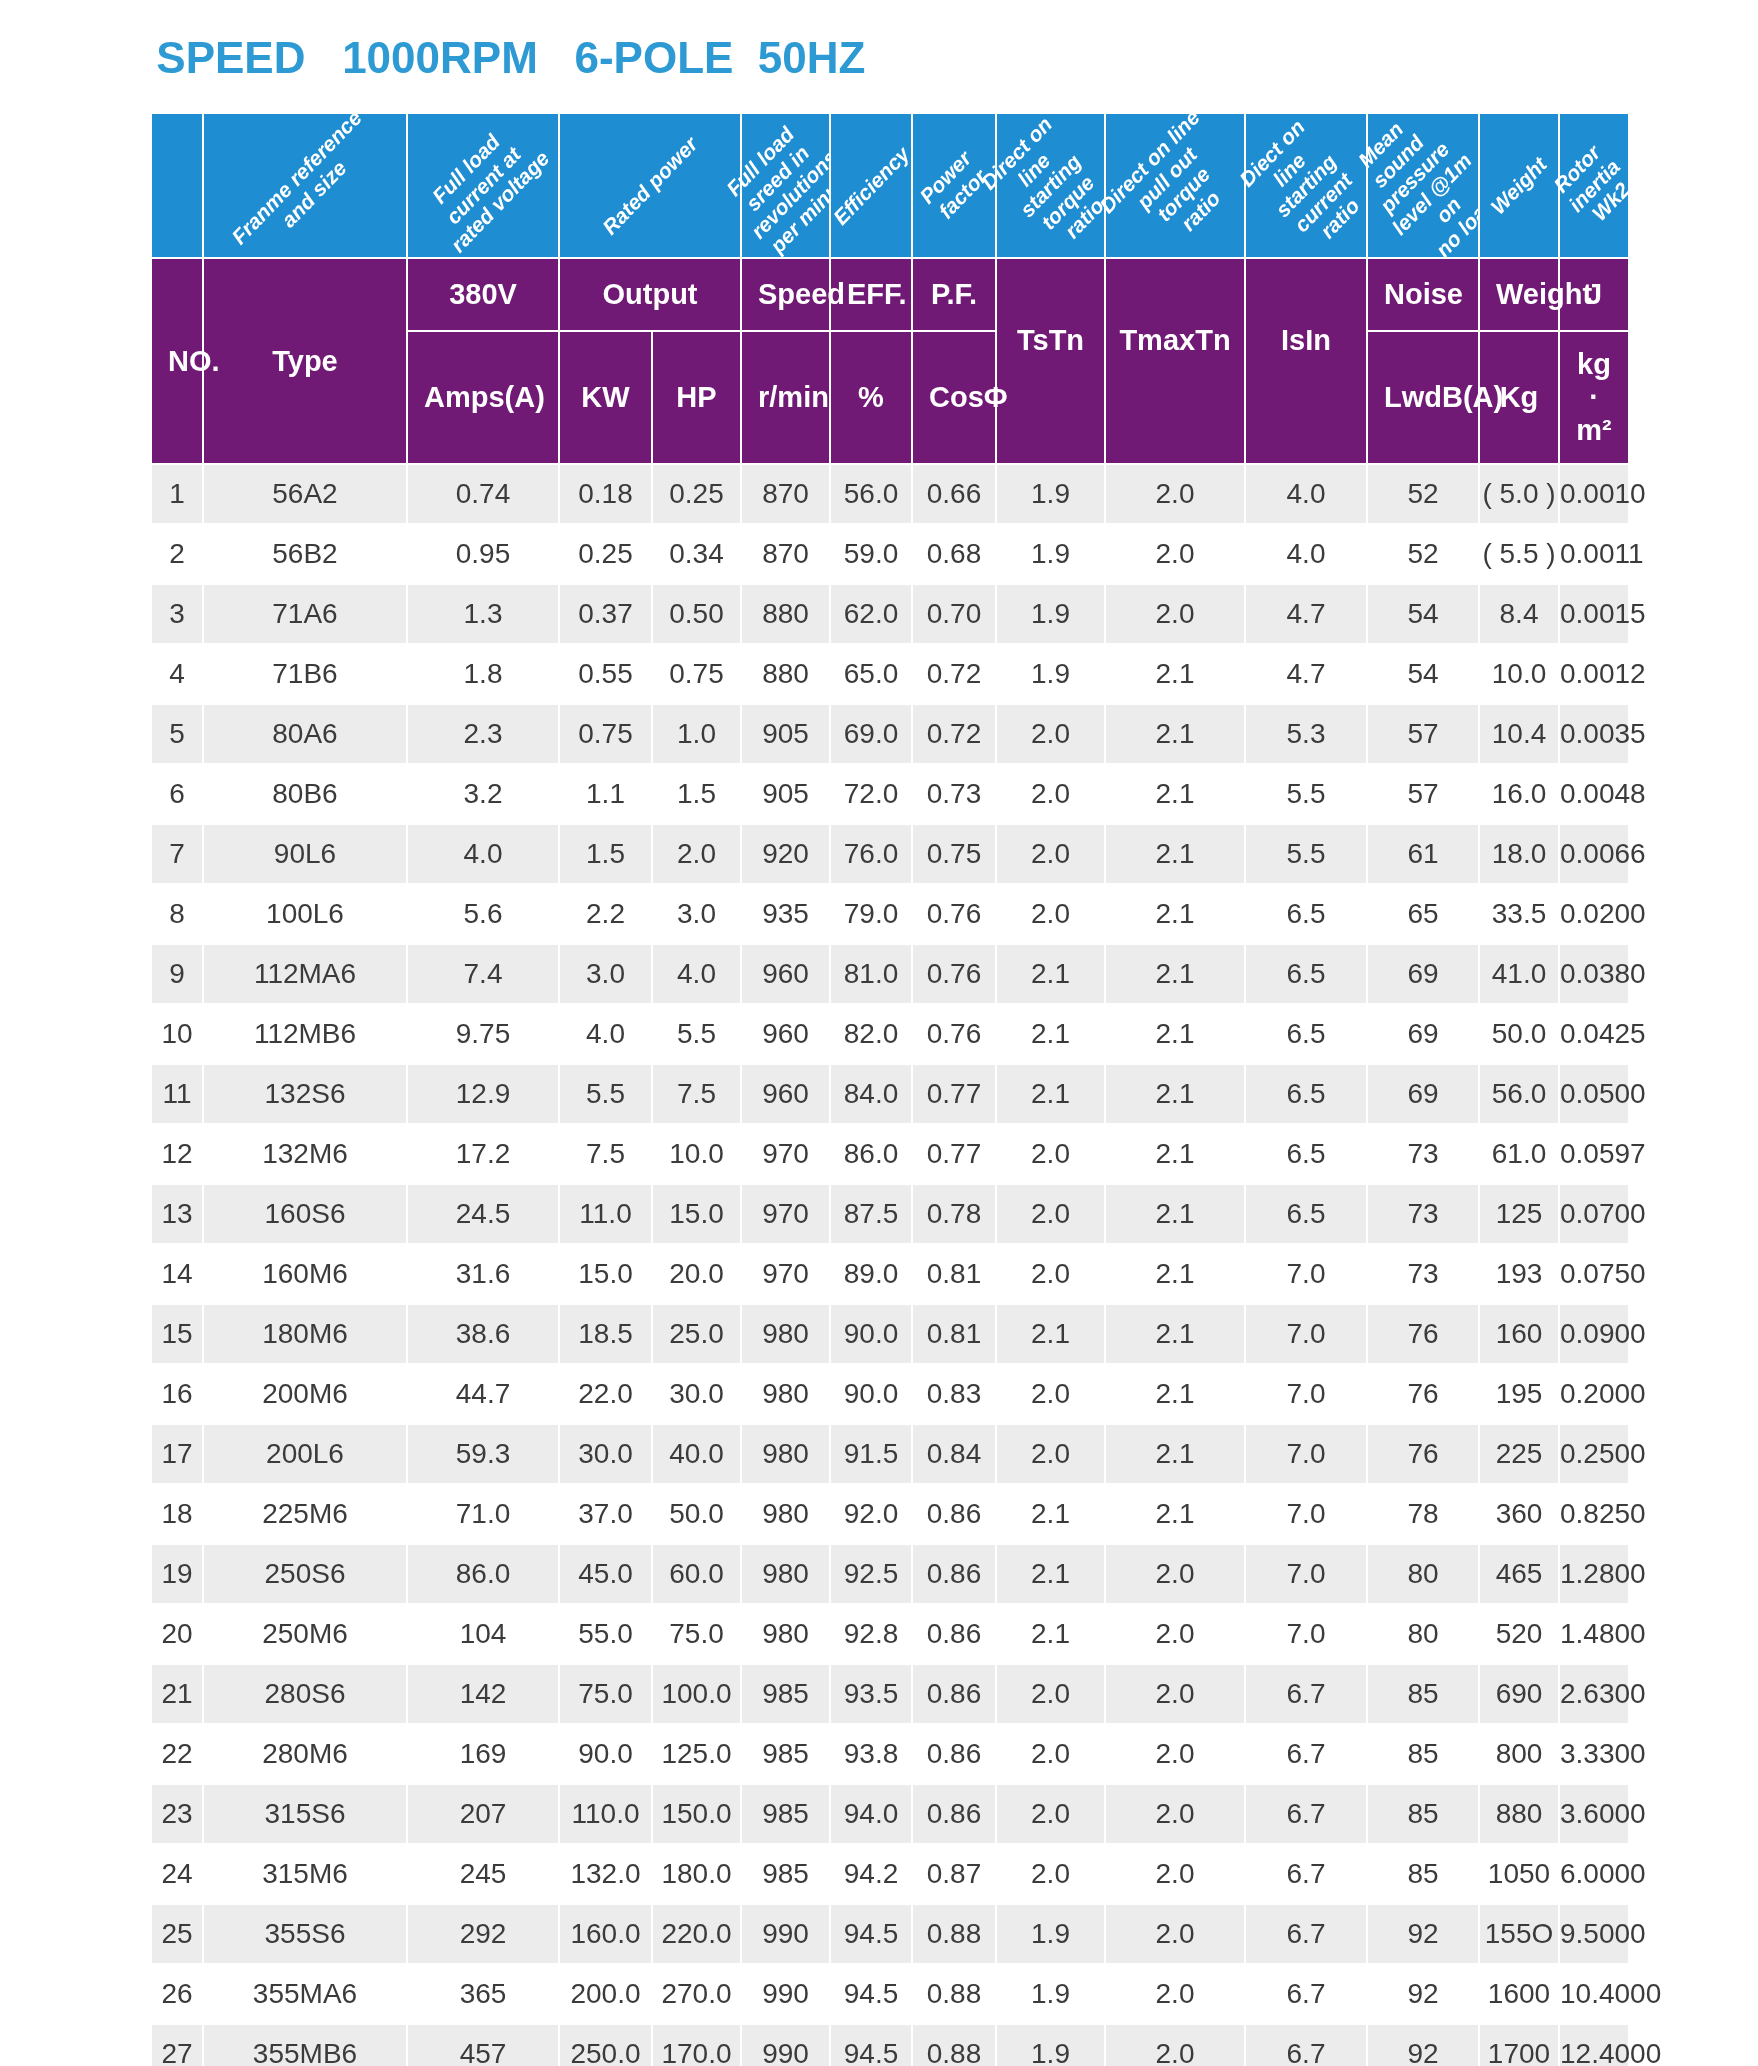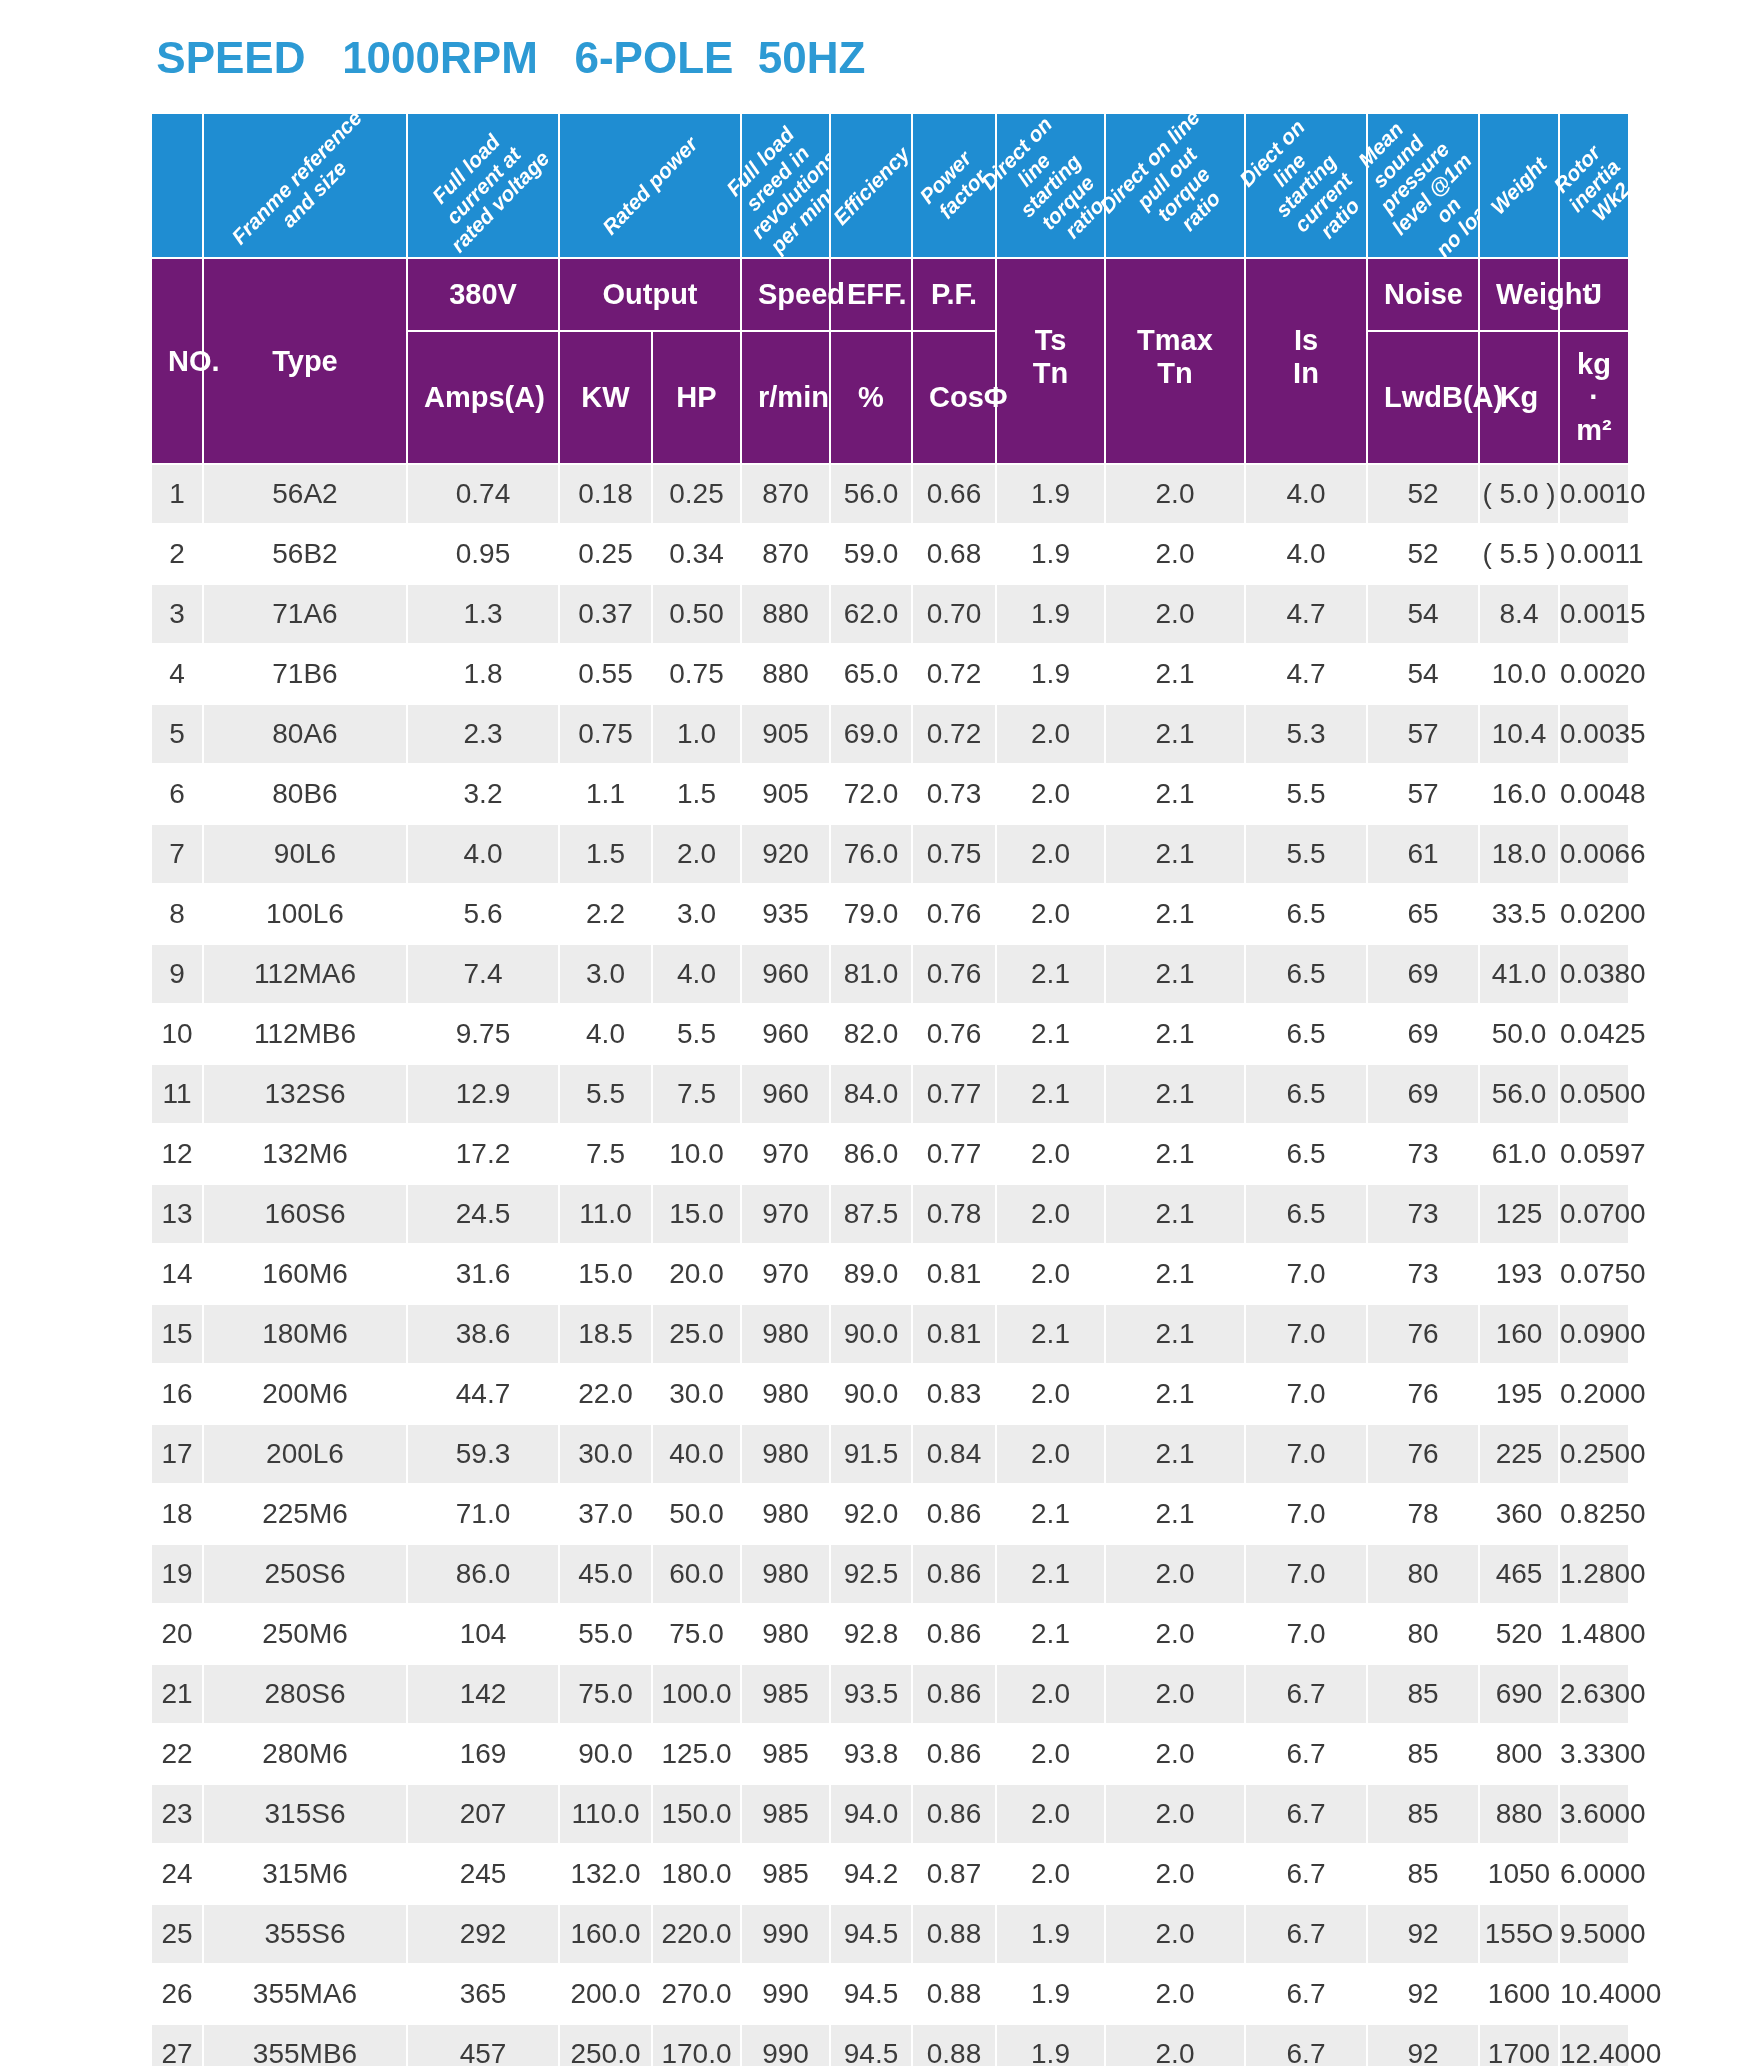--- a/index.html
+++ b/index.html
@@ -43,21 +43,21 @@
 
   
   thead tr.sub1 th,thead tr.sub2 th{
     background:#701a75;color:#ffffff;font-weight:bold;font-size:29px;
     border:2.8px solid #ffffff;padding:16px;text-align:center;vertical-align:middle;
   }
   tr.sub1 th{height:39px;}
   tr.sub2 th{height:46px;}
   th.stack{padding:0;}
   .stackwrap{
-    display:flex;flex-direction:column;justify-content:flex-start;
+    display:flex;flex-direction:row;justify-content:center;
     height:85px;padding:5.6px 0 11.2px;box-sizing:border-box;
   }
 
   
   tbody td{
     height:58px;background:#ffffff;border:2.1px solid #ffffff;
     text-align:center;vertical-align:middle;
     font-size:28px;font-weight:400;color:#3b3b3b;padding:0;
   }
   tbody tr.alt td{background:#ececec;}
@@ -261,21 +261,21 @@
     <td>0.55</td>
     <td>0.75</td>
     <td>880</td>
     <td>65.0</td>
     <td>0.72</td>
     <td>1.9</td>
     <td>2.1</td>
     <td>4.7</td>
     <td>54</td>
     <td>10.0</td>
-    <td>0.0020</td>
+    <td>0.0012</td>
   </tr>
       <tr class="alt">
     <td>5</td>
     <td>80A6</td>
     <td>2.3</td>
     <td>0.75</td>
     <td>1.0</td>
     <td>905</td>
     <td>69.0</td>
     <td>0.72</td>

